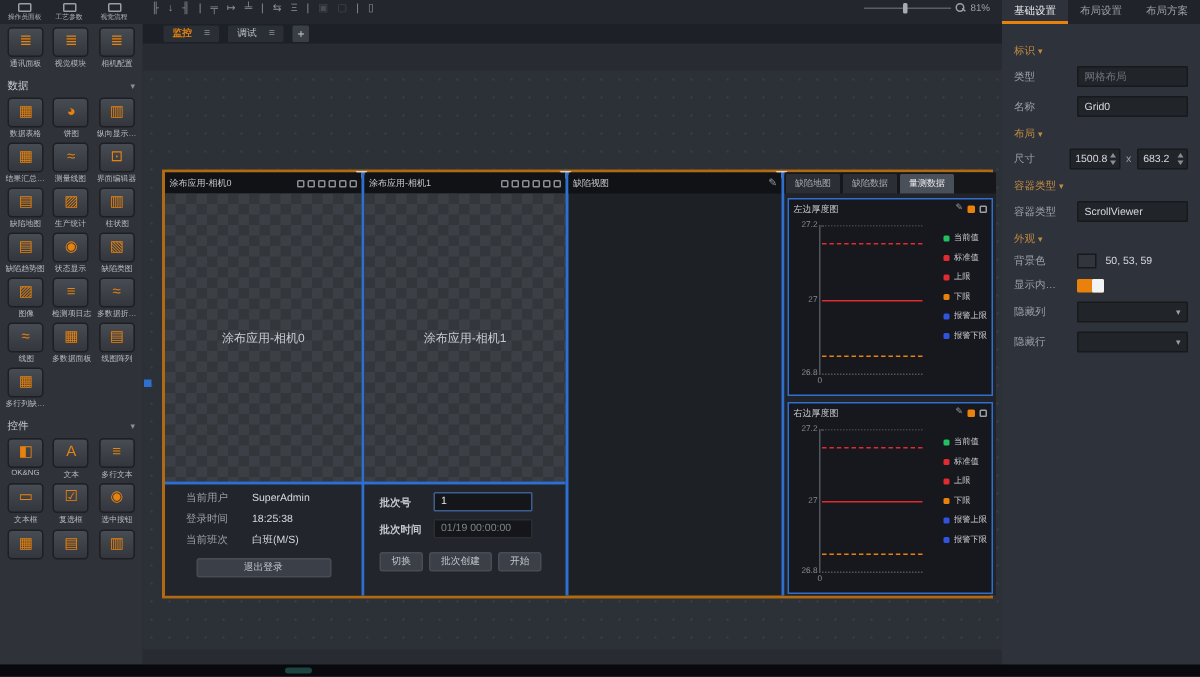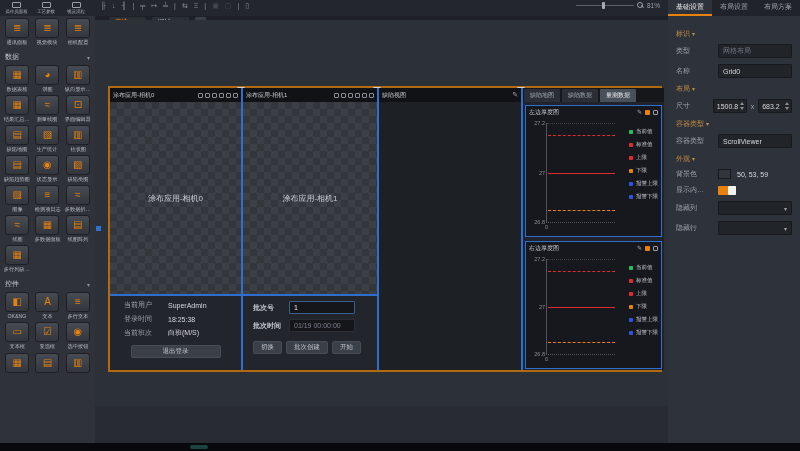--- a/index.html
+++ b/index.html
@@ -48,21 +48,21 @@
   .tbox { width:24px; height:20px; border-radius:3px; border:1px solid #1d1f23;
     background:linear-gradient(#474b53,#33363c); display:flex; align-items:center; justify-content:center; }
   .tglyph { font-size:10px; color:#e8820c; line-height:10px; }
   .tlabel { font-size:5.5px; color:#b7bac0; margin-top:1px; max-width:30px; white-space:nowrap;
     overflow:hidden; text-overflow:ellipsis; transform:scale(.95); }
   .sechead { display:flex; align-items:center; justify-content:space-between;
     font-size:7px; color:#c9ccd1; padding:3px 2px 3px 2px; }
   .sechead .chev { color:#8b9097; font-size:6px; }
 
   
-  .canvas { position:absolute; left:95px; top:20px; width:573px; height:386px; background:#2c3037;
+  .canvas { position:absolute; left:95px; top:47px; width:573px; height:386px; background:#2c3037;
     background-image:radial-gradient(#3a3e46 0.7px, transparent 0.7px); background-size:12px 12px; }
   .canvas-grab { position:absolute; left:1px; top:206px; width:5px; height:5px; background:#2e6fd0; }
 
   .surface { position:absolute; left:13px; top:66px; width:554px; height:286px;
     border:2px solid #b26a12; background:#1d2025; }
   .marker { position:absolute; top:-1px; width:0; height:0; border-left:4px solid transparent;
     border-right:4px solid transparent; border-top:5px solid #cfd2d7; }
   .vsep { position:absolute; top:0; bottom:0; width:2px; background:#2e6fd0; }
   .hsep { position:absolute; left:0; top:206px; width:267px; height:2px; background:#2e6fd0; }
 

